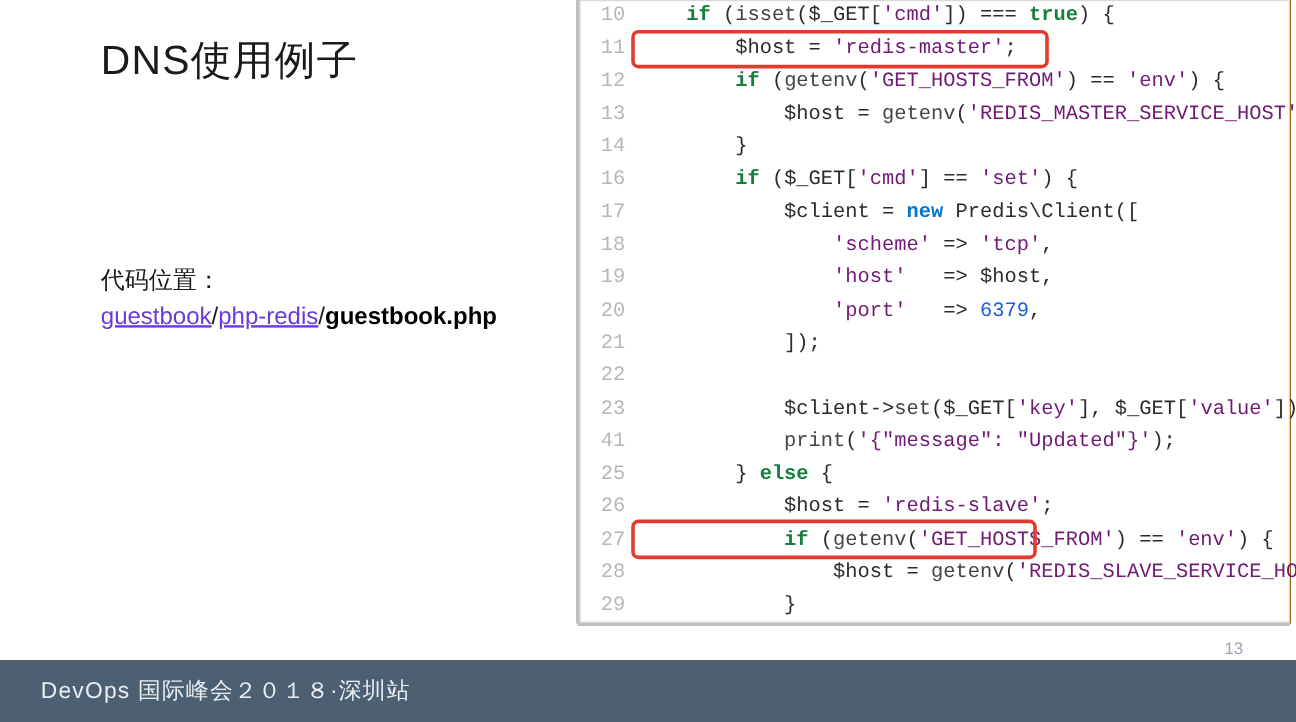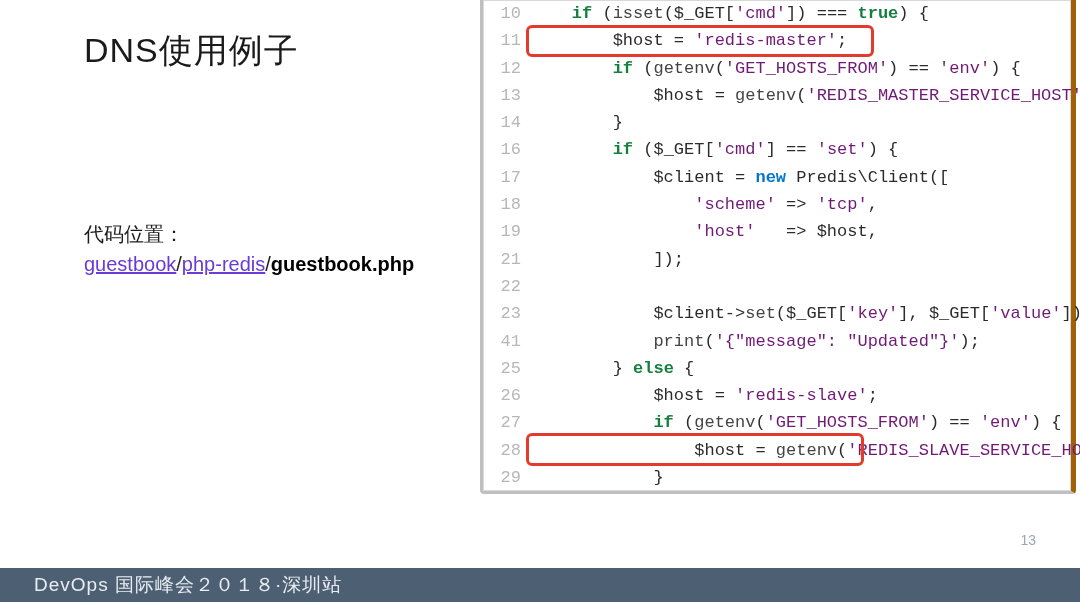--- a/index.html
+++ b/index.html
@@ -44,21 +44,21 @@
   .right-col {
     flex: 1;
     position: relative;
   }
   .code-box {
     position: absolute;
     left: 0;
     top: 0;
     width: 596px;
     border-left: 3px solid #bfbfbf;
-    border-right: 5px solid #a16207;
+    border-right: 1px solid #a16207;
     border-bottom: 3px solid #bfbfbf;
     border-radius: 0 0 4px 4px;
     background: #fff;
     box-shadow: inset 0 0 0 1px #d9d9d9;
   }
   .code-line {
     display: flex;
     font-family: Consolas, "Courier New", monospace;
     font-size: 17px;
     line-height: 27.3px;
@@ -93,21 +93,21 @@
     pointer-events: none;
   }
   .hl1 { left: 526px; top: 25px; width: 348px; height: 32px; }
   .hl2 { left: 526px; top: 433px; width: 338px; height: 33px; }
 
   .footer {
     position: absolute;
     left: 0;
     bottom: 0;
     width: 100%;
-    height: 34px;
+    height: 52px;
     background: #4d5f73;
     display: flex;
     align-items: center;
     padding-left: 34px;
   }
   .footer-text {
     color: #e9edf1;
     font-size: 19px;
     letter-spacing: 1px;
   }
@@ -134,20 +134,21 @@
     <div class="code-box" id="code-box">
         <div class="code-line"><div class="gutter">10</div><div class="code"><span class="text">    </span><span class="kw">if</span><span class="pun"> (</span><span class="fn">isset</span><span class="pun">(</span><span class="var">$_GET</span><span class="pun">[</span><span class="str">'cmd'</span><span class="pun">]) === </span><span class="kw">true</span><span class="pun">) {</span></div></div>
         <div class="code-line"><div class="gutter">11</div><div class="code"><span class="text">        </span><span class="var">$host</span><span class="pun"> = </span><span class="str">'redis-master'</span><span class="pun">;</span></div></div>
         <div class="code-line"><div class="gutter">12</div><div class="code"><span class="text">        </span><span class="kw">if</span><span class="pun"> (</span><span class="fn">getenv</span><span class="pun">(</span><span class="str">'GET_HOSTS_FROM'</span><span class="pun">) == </span><span class="str">'env'</span><span class="pun">) {</span></div></div>
         <div class="code-line"><div class="gutter">13</div><div class="code"><span class="text">            </span><span class="var">$host</span><span class="pun"> = </span><span class="fn">getenv</span><span class="pun">(</span><span class="str">'REDIS_MASTER_SERVICE_HOST'</span></div></div>
         <div class="code-line"><div class="gutter">14</div><div class="code"><span class="text">        </span><span class="pun">}</span></div></div>
         <div class="code-line"><div class="gutter">16</div><div class="code"><span class="text">        </span><span class="kw">if</span><span class="pun"> (</span><span class="var">$_GET</span><span class="pun">[</span><span class="str">'cmd'</span><span class="pun">] == </span><span class="str">'set'</span><span class="pun">) {</span></div></div>
         <div class="code-line"><div class="gutter">17</div><div class="code"><span class="text">            </span><span class="var">$client</span><span class="pun"> = </span><span class="newkw">new</span><span class="pun"> Predis\Client([</span></div></div>
         <div class="code-line"><div class="gutter">18</div><div class="code"><span class="text">                </span><span class="str">'scheme'</span><span class="pun"> =&gt; </span><span class="str">'tcp'</span><span class="pun">,</span></div></div>
         <div class="code-line"><div class="gutter">19</div><div class="code"><span class="text">                </span><span class="str">'host'</span><span class="pun">   =&gt; </span><span class="var">$host</span><span class="pun">,</span></div></div>
+        <div class="code-line"><div class="gutter">20</div><div class="code"><span class="text">                </span><span class="str">'port'</span><span class="pun">   =&gt; </span><span class="num">6379</span><span class="pun">,</span></div></div>
         <div class="code-line"><div class="gutter">21</div><div class="code"><span class="text">            </span><span class="pun">]);</span></div></div>
         <div class="code-line"><div class="gutter">22</div><div class="code"><span class="text"></span></div></div>
         <div class="code-line"><div class="gutter">23</div><div class="code"><span class="text">            </span><span class="var">$client</span><span class="pun">-&gt;</span><span class="fn">set</span><span class="pun">(</span><span class="var">$_GET</span><span class="pun">[</span><span class="str">'key'</span><span class="pun">], </span><span class="var">$_GET</span><span class="pun">[</span><span class="str">'value'</span><span class="pun">]);</span></div></div>
         <div class="code-line"><div class="gutter">41</div><div class="code"><span class="text">            </span><span class="fn">print</span><span class="pun">(</span><span class="str">'{"message": "Updated"}'</span><span class="pun">);</span></div></div>
         <div class="code-line"><div class="gutter">25</div><div class="code"><span class="text">        </span><span class="pun">} </span><span class="kw">else</span><span class="pun"> {</span></div></div>
         <div class="code-line"><div class="gutter">26</div><div class="code"><span class="text">            </span><span class="var">$host</span><span class="pun"> = </span><span class="str">'redis-slave'</span><span class="pun">;</span></div></div>
         <div class="code-line"><div class="gutter">27</div><div class="code"><span class="text">            </span><span class="kw">if</span><span class="pun"> (</span><span class="fn">getenv</span><span class="pun">(</span><span class="str">'GET_HOSTS_FROM'</span><span class="pun">) == </span><span class="str">'env'</span><span class="pun">) {</span></div></div>
         <div class="code-line"><div class="gutter">28</div><div class="code"><span class="text">                </span><span class="var">$host</span><span class="pun"> = </span><span class="fn">getenv</span><span class="pun">(</span><span class="str">'REDIS_SLAVE_SERVICE_HOST'</span></div></div>
         <div class="code-line"><div class="gutter">29</div><div class="code"><span class="text">            </span><span class="pun">}</span></div></div>
       </div>

